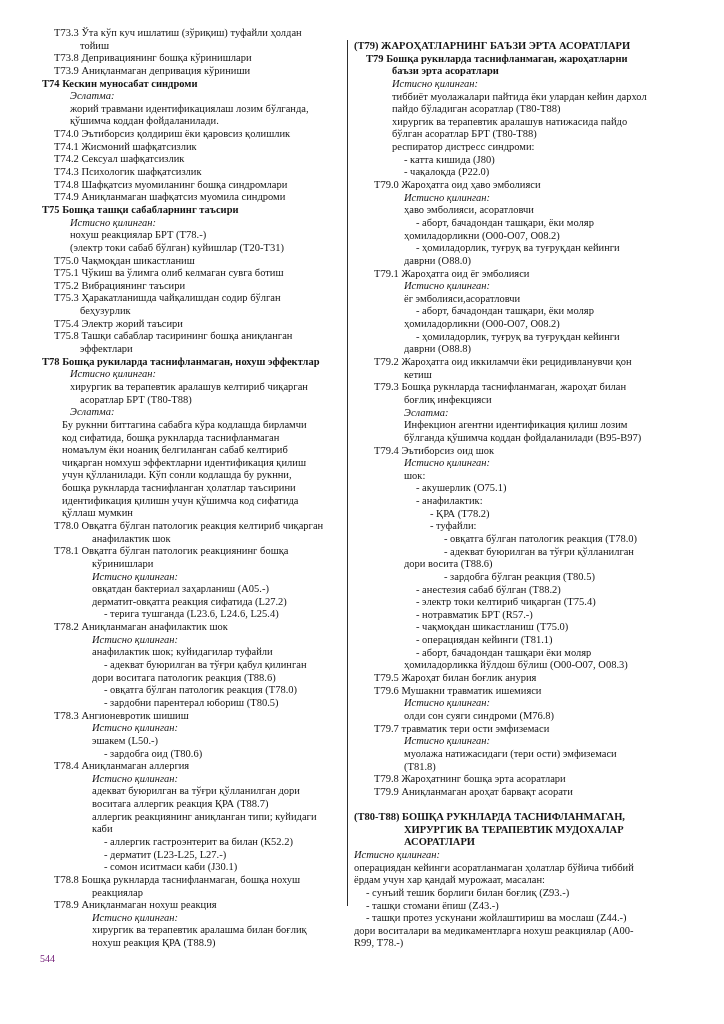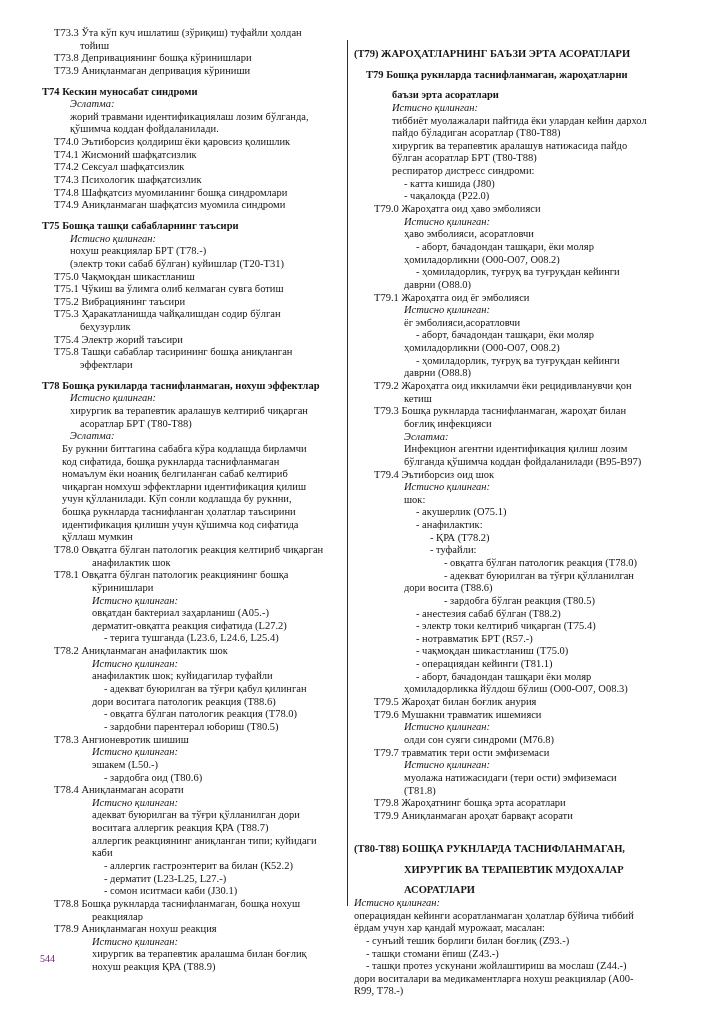--- a/index.html
+++ b/index.html
@@ -9,21 +9,21 @@
     font-family:"Liberation Serif","DejaVu Serif",serif;
   }
   .col{position:absolute;}
   #left-col{left:40px;top:27px;width:308px;}
   #right-col{left:352px;top:40px;width:364px;}
   #divider{position:absolute;left:347px;top:40px;width:1px;height:866px;background:#2e2e2e;}
   .line{
     height:12.65px;line-height:12.65px;font-size:10.5px;
     white-space:nowrap;overflow:visible;
   }
-  .sty-b{font-weight:bold;margin-top:8px;}
+  .sty-b{font-weight:bold;}
   .sty-i{font-style:italic;}
   .ind-0{padding-left:2px;}
   .ind-1{padding-left:14px;}
   .ind-2{padding-left:22px;}
   .ind-3{padding-left:30px;}
   .ind-4{padding-left:40px;}
   .ind-5{padding-left:52px;}
   .ind-6{padding-left:64px;}
   .ind-7{padding-left:78px;}
   .ind-8{padding-left:92px;}
@@ -87,21 +87,21 @@
     <div class="line ind-5 sty-i">Истисно қилинган:</div>
     <div class="line ind-5 sty-n">анафилактик шок; куйидагилар туфайли</div>
     <div class="line ind-6 sty-n">- адекват буюрилган ва тўғри қабул қилинган</div>
     <div class="line ind-5 sty-n">дори воситага патологик реакция (Т88.6)</div>
     <div class="line ind-6 sty-n">- овқатга бўлган патологик реакция (Т78.0)</div>
     <div class="line ind-6 sty-n">- зардобни парентерал юбориш (Т80.5)</div>
     <div class="line ind-1 sty-n">Т78.3 Ангионевротик шишиш</div>
     <div class="line ind-5 sty-i">Истисно қилинган:</div>
     <div class="line ind-5 sty-n">эшакем (L50.-)</div>
     <div class="line ind-6 sty-n">- зардобга оид (Т80.6)</div>
-    <div class="line ind-1 sty-n">Т78.4 Аниқланмаган асорати</div>
+    <div class="line ind-1 sty-n">Т78.4 Аниқланмаган аллергия</div>
     <div class="line ind-5 sty-i">Истисно қилинган:</div>
     <div class="line ind-5 sty-n">адекват буюрилган ва тўғри қўлланилган дори</div>
     <div class="line ind-5 sty-n">воситага аллергик реакция ҚРА (Т88.7)</div>
     <div class="line ind-5 sty-n">аллергик реакциянинг аниқланган типи; куйидаги</div>
     <div class="line ind-5 sty-n">каби</div>
     <div class="line ind-6 sty-n">- аллергик гастроэнтерит ва билан (К52.2)</div>
     <div class="line ind-6 sty-n">- дерматит (L23-L25, L27.-)</div>
     <div class="line ind-6 sty-n">- сомон иситмаси каби (J30.1)</div>
     <div class="line ind-1 sty-n">Т78.8 Бошқа рукнларда таснифланмаган, бошқа нохуш</div>
     <div class="line ind-5 sty-n">реакциялар</div>

